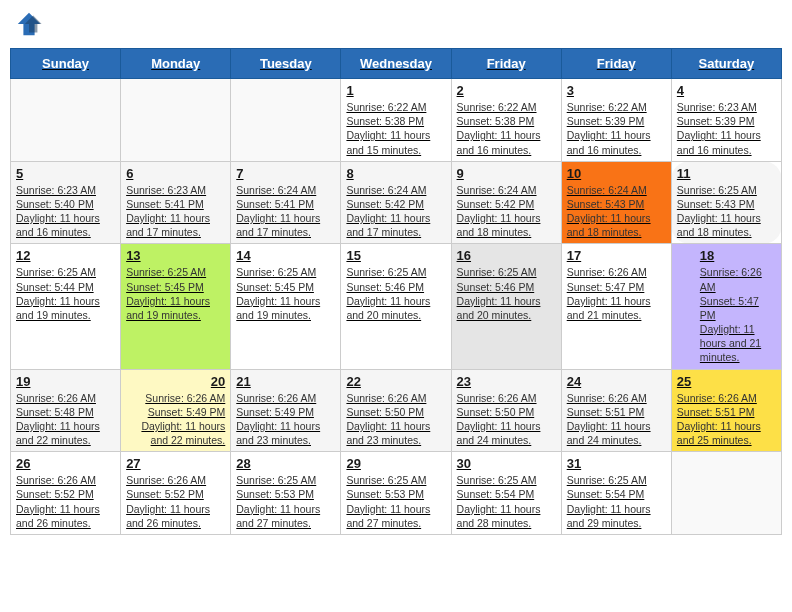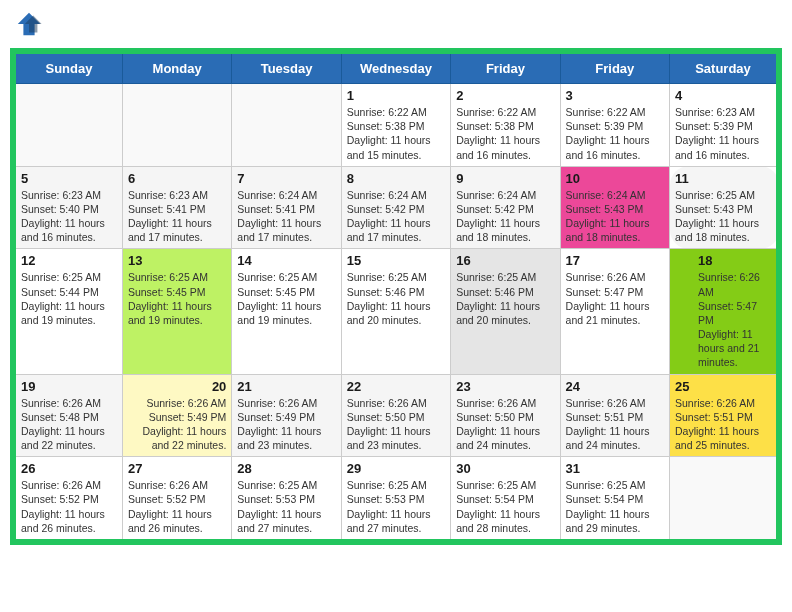--- a/index.html
+++ b/index.html
@@ -44,21 +44,22 @@
       font-weight: bold;
       color: #1a1a1a;
     }
     .location {
       font-size: 15px;
       color: #444;
     }
     .calendar {
       width: 100%;
       border-collapse: collapse;
-      border: 6px solid #22c55e;
+      border: 1px solid #22c55e;
+      text-decoration: underline;
     }
     .calendar th {
       background-color: #2a6cb5;
       color: #fff;
       text-align: center;
       padding: 7px 4px;
       font-size: 13px;
       font-weight: bold;
       border: 1px solid #1a5a9a;
     }
@@ -179,21 +180,21 @@
           <div class="day-info" style="white-space: pre-line;">Sunrise: 6:24 AM
 Sunset: 5:42 PM
 Daylight: 11 hours and 17 minutes.</div>
         </td>
         <td style="background: rgb(245, 245, 245);">
           <span class="day-num">9</span>
           <div class="day-info" style="white-space: pre-line;">Sunrise: 6:24 AM
 Sunset: 5:42 PM
 Daylight: 11 hours and 18 minutes.</div>
         </td>
-        <td style="background: #ec4899;">
+        <td style="background: #f97316;">
           <span class="day-num">10</span>
           <div class="day-info" style="white-space: pre-line;">Sunrise: 6:24 AM
 Sunset: 5:43 PM
 Daylight: 11 hours and 18 minutes.</div>
         </td>
         <td style="background: rgb(245, 245, 245); border-radius: 19px;">
           <span class="day-num">11</span>
           <div class="day-info" style="white-space: pre-line;">Sunrise: 6:25 AM
 Sunset: 5:43 PM
 Daylight: 11 hours and 18 minutes.</div>
@@ -229,21 +230,21 @@
           <div class="day-info" style="white-space: pre-line;">Sunrise: 6:25 AM
 Sunset: 5:46 PM
 Daylight: 11 hours and 20 minutes.</div>
         </td>
         <td style="background: rgb(255, 255, 255);">
           <span class="day-num">17</span>
           <div class="day-info" style="white-space: pre-line;">Sunrise: 6:26 AM
 Sunset: 5:47 PM
 Daylight: 11 hours and 21 minutes.</div>
         </td>
-        <td style="background: #84cc16; padding-left: 28px;">
+        <td style="background: #c4b5fd; padding-left: 28px;">
           <span class="day-num">18</span>
           <div class="day-info" style="white-space: pre-line;">Sunrise: 6:26 AM
 Sunset: 5:47 PM
 Daylight: 11 hours and 21 minutes.</div>
         </td>
       </tr>
       <tr>
         <td style="background: rgb(245, 245, 245);">
           <span class="day-num">19</span>
           <div class="day-info" style="white-space: pre-line;">Sunrise: 6:26 AM

